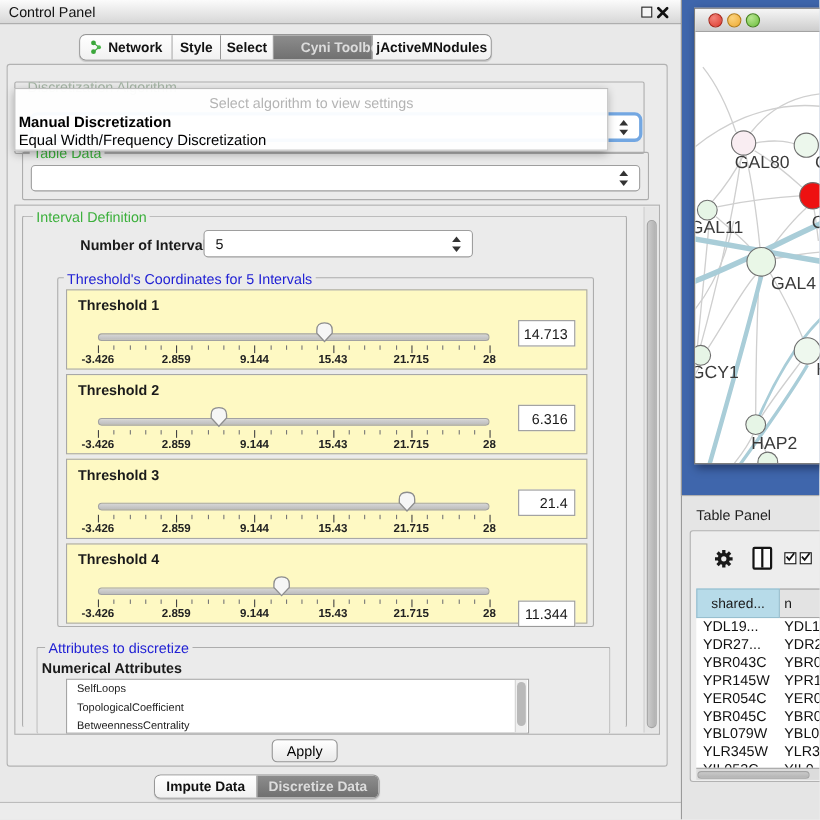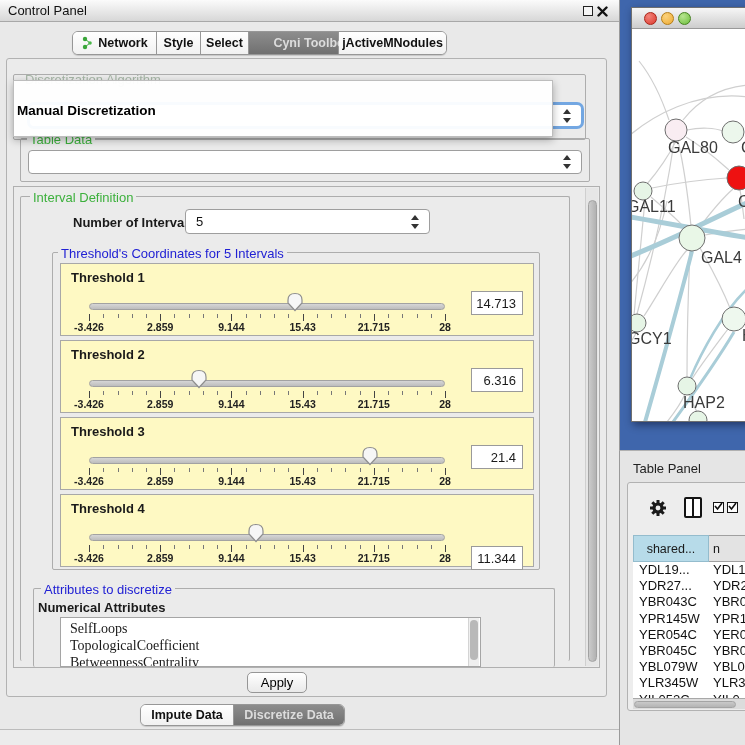--- a/index.html
+++ b/index.html
@@ -54,21 +54,21 @@
   .thr-track { position:absolute; height:7px; border-radius:4px;
     background:linear-gradient(#d6d6d6,#bdbdbd); border:1px solid #a2a2a2; }
   .thr-thumb { position:absolute; width:18px; height:20px; }
   .tick { position:absolute; width:1px; background:#777; }
   .tick.major { background:#444; }
   .tick-label { position:absolute; transform:translateX(-50%); font-size:10.5px; font-weight:bold; color:#222; white-space:nowrap; }
   .thr-value { position:absolute; width:52px; height:24px; background:#fff; border:1px solid #9a9a9a;
     font-size:13px; text-align:right; padding:4px 6px 0 0; }
 
   #attr-list { background:#fff; border:1px solid #a5a5a5; overflow:hidden; }
-  .attr-item { position:absolute; left:9px; font-size:14px; white-space:nowrap;font-family:Liberation Serif, serif; }
+  .attr-item { position:absolute; left:9px; font-size:10px; white-space:nowrap; }
 
   .push-btn { background:linear-gradient(#ffffff,#e9e9e9); border:1px solid #969696; border-radius:5px;
     font-size:13px; text-align:center; }
 
   
   #canvas-bg { left:619px; top:0; width:126px; height:450px; background:#3f66ac; border-left:1px solid #9a9a9a; }
   #net-window { left:631px; top:7px; width:120px; height:415px; background:#fff;
     border:1px solid #6f6f6f; box-shadow:2px 3px 8px rgba(0,0,20,.45); overflow:hidden; }
   #net-titlebar { position:absolute; left:0; top:0; right:0; height:21px;
     background:linear-gradient(#f6f6f6,#cdcdcd); border-bottom:1px solid #999; }
@@ -134,21 +134,23 @@
 
 <div class="abs" id="main-panel"></div>
 
 <div class="abs group" style="left:13px;top:74px;width:573px;height:66px"></div>
 <span class="group-title t-pale abs" style="left:22px;top:72px;background:transparent">Discretization Algorithm</span>
 <div class="abs" id="combo-focus">
   <span class="stepper"></span>
 </div>
 
 <div class="abs" id="algo-popup">
+  <div id="popup-hint">Select algorithm to view settings</div>
 <div class="popup-item" style="top: 22px; font-weight: bold;">Manual Discretization</div>
+    <div class="popup-item" style="top: 39px;">Equal Width/Frequency Discretization</div>
   </div>
 
 <div class="abs group" style="left:20px;top:138px;width:570px;height:44px"></div>
 <span class="group-title t-green abs" style="left:27px;top:132px">Table Data</span>
 <div class="abs combo" style="left:28px;top:150px;width:554px;height:24px">
   <span class="stepper"></span>
 </div>
 
 <div class="abs" id="scroll-viewport">
   <div class="vscroll-track">

